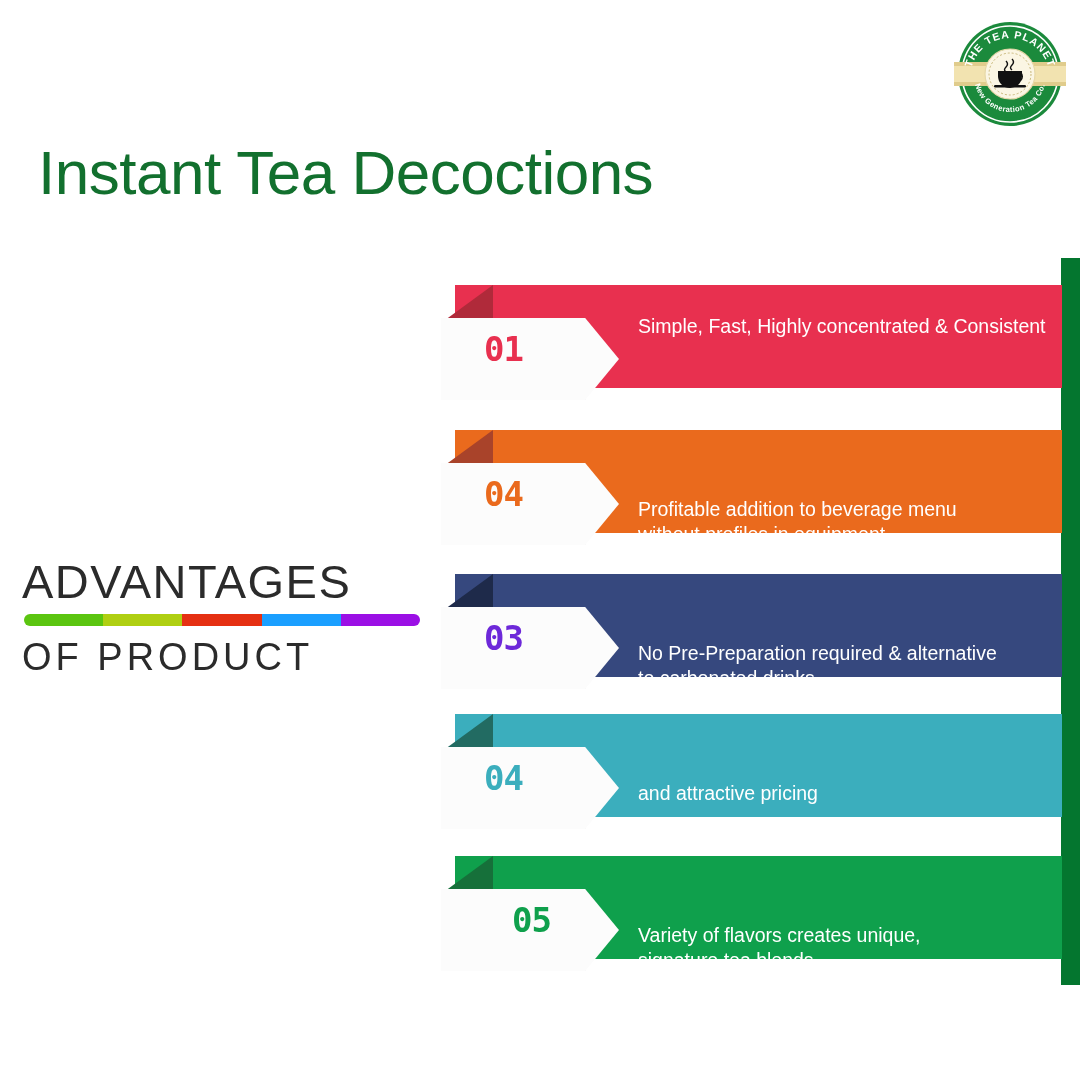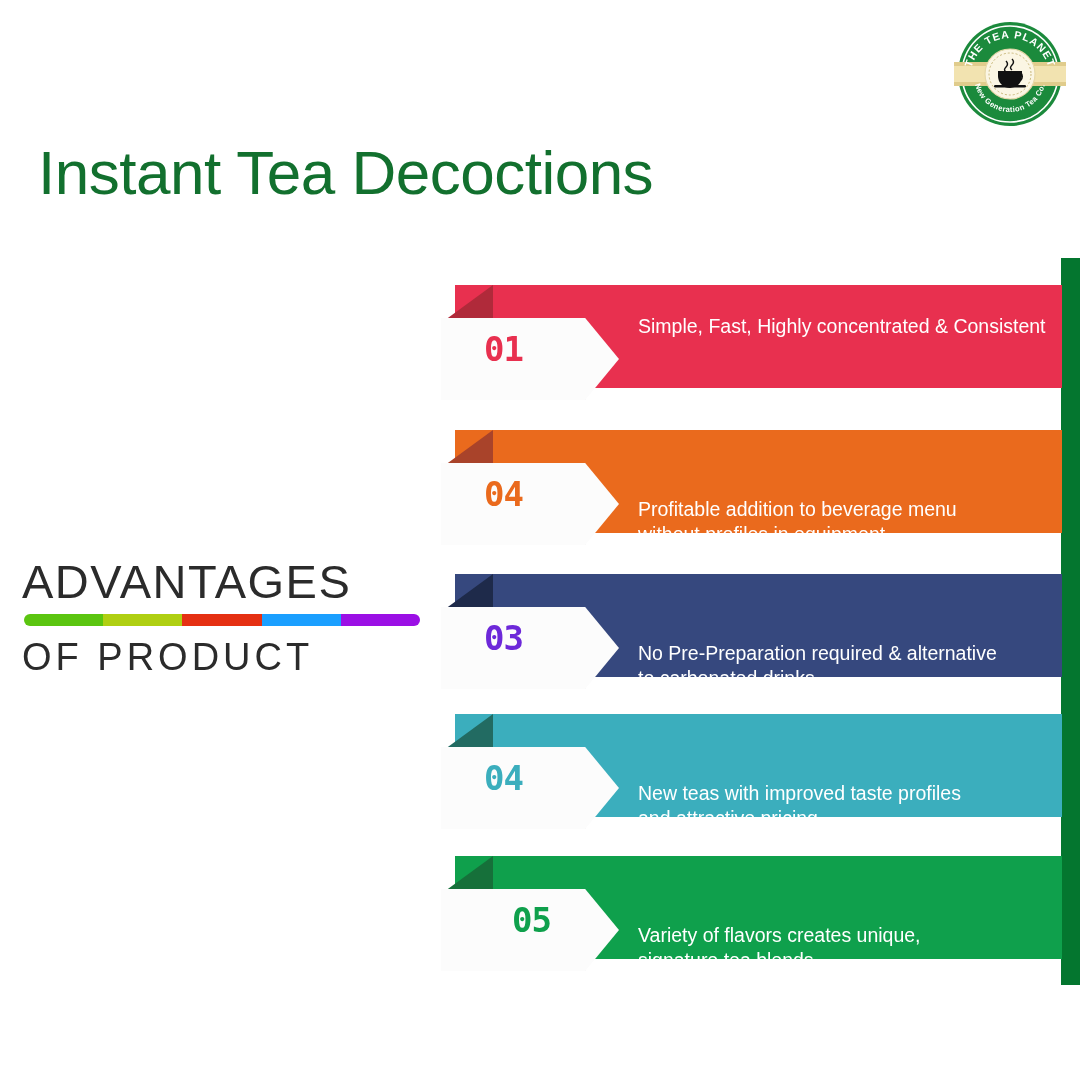--- a/index.html
+++ b/index.html
@@ -171,21 +171,20 @@
           <div>No Pre-Preparation required &amp; alternative</div>
           <div>to carbonated drinks</div>
         </div>
       </div>
       <div class="row" style="top: 714px;">
         <div class="bar" style="background: rgb(59, 174, 189);"></div>
         <div class="fold" style="background: rgb(34, 107, 98); clip-path: polygon(100% 0px, 100% 100%, 0px 100%);"></div>
         <div class="card"></div>
         <div class="num" style="color: rgb(59, 174, 189);">04</div>
         <div class="desc two-line">
-          <div>New teas with improved taste profiles</div>
           <div>and attractive pricing</div>
         </div>
       </div>
       <div class="row" style="top: 856px;">
         <div class="bar" style="background: rgb(15, 160, 76);"></div>
         <div class="fold" style="background: rgb(22, 112, 58); clip-path: polygon(100% 0px, 100% 100%, 0px 100%);"></div>
         <div class="card"></div>
         <div class="num" style="color: rgb(15, 160, 76); margin-left: 28px;">05</div>
         <div class="desc two-line">
           <div>Variety of flavors creates unique,</div>

